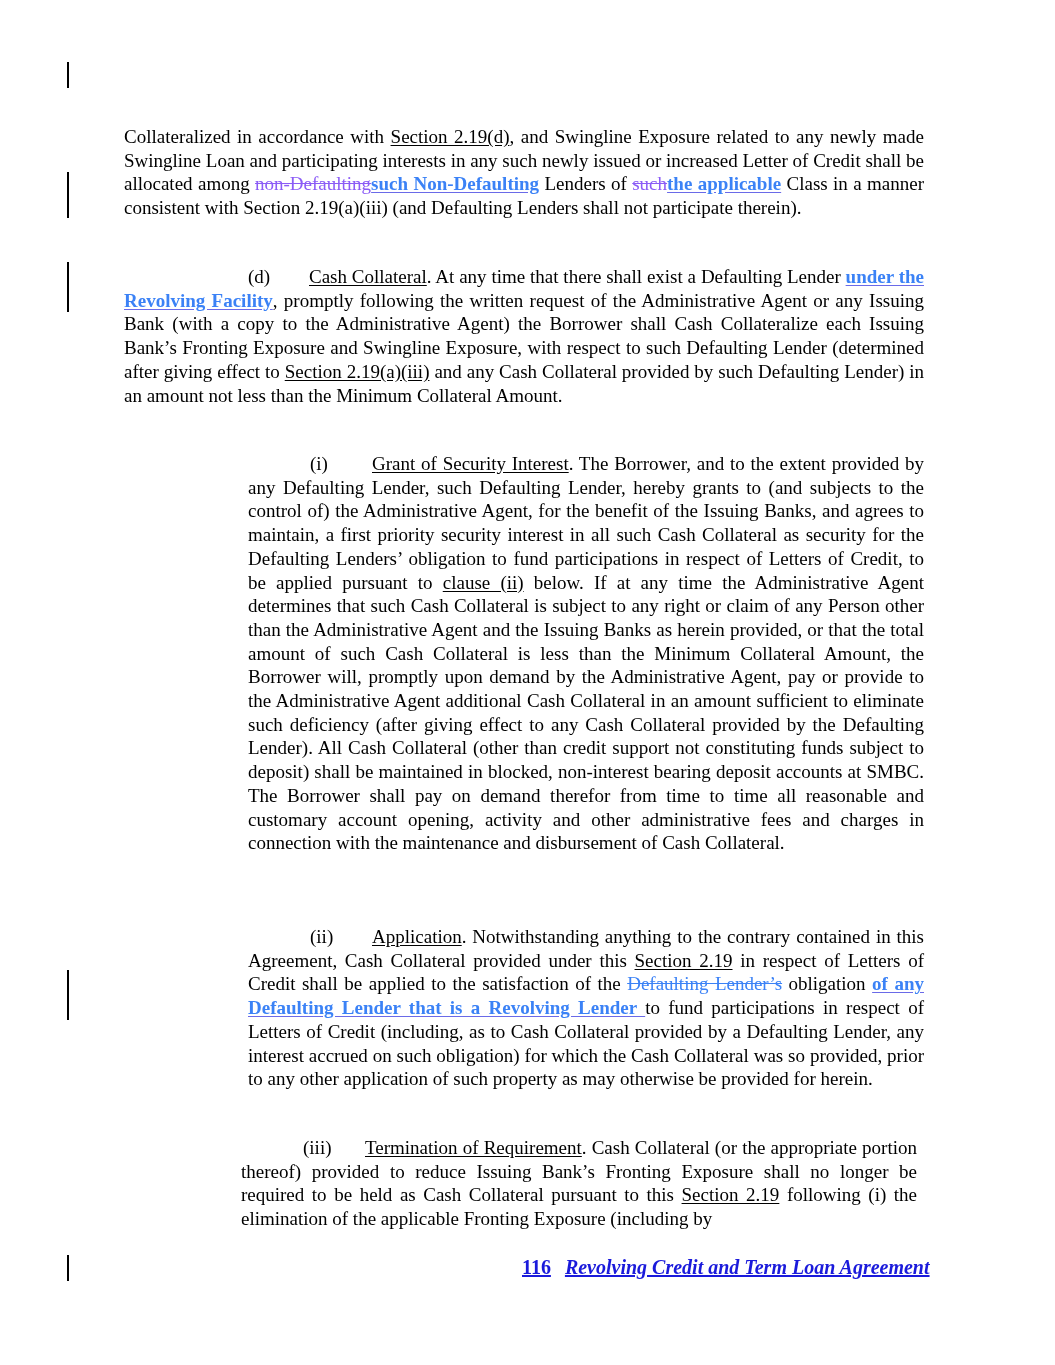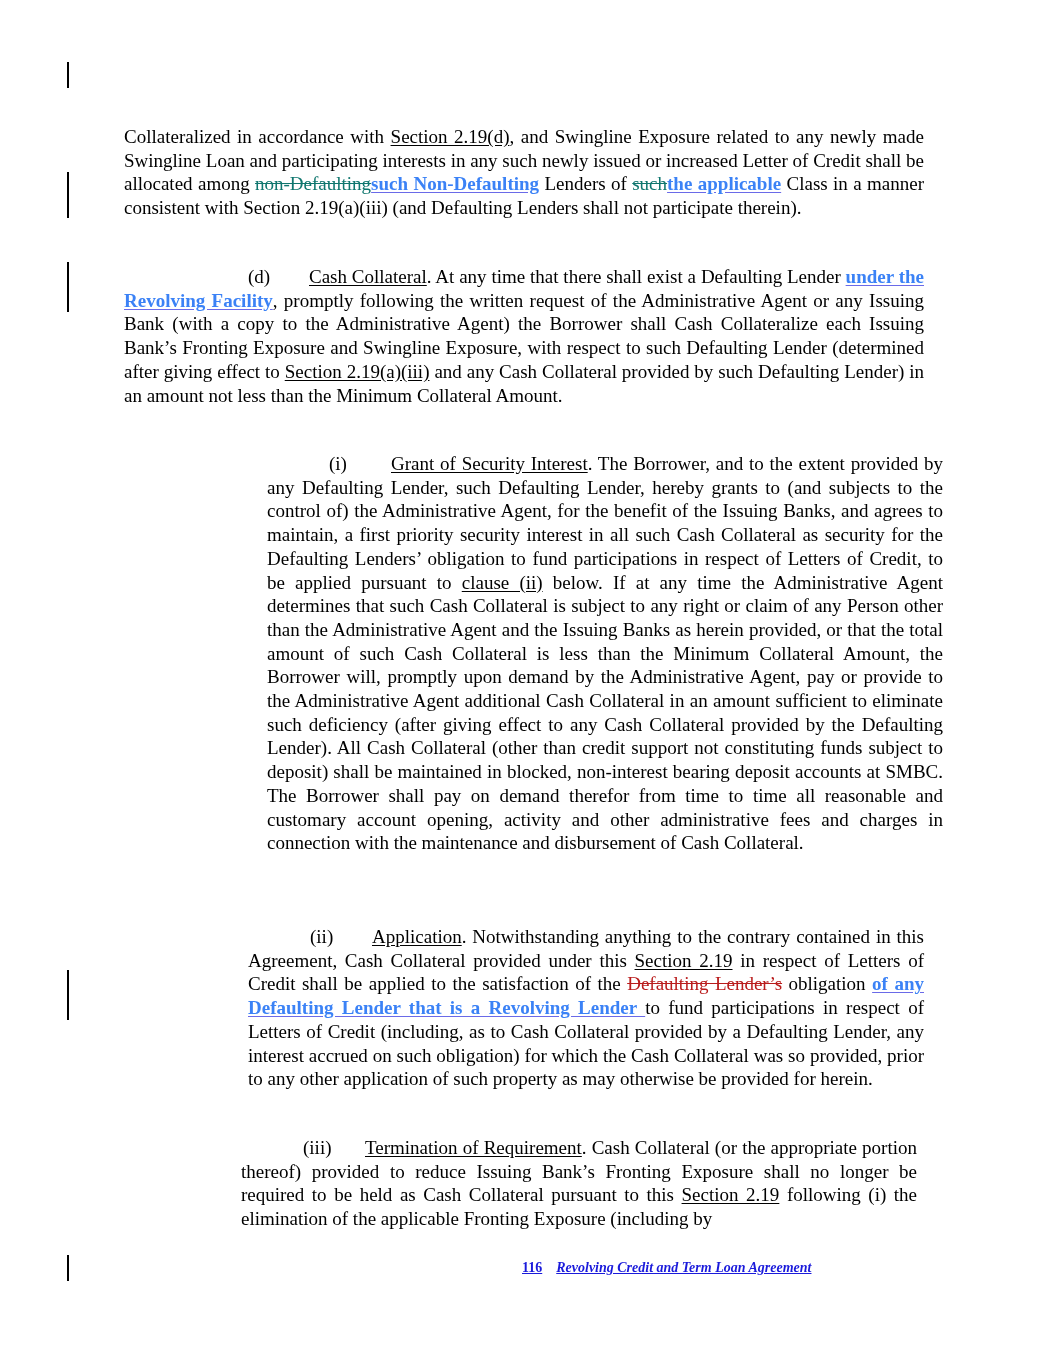--- a/index.html
+++ b/index.html
@@ -5,32 +5,32 @@
     html, body { margin: 0; padding: 0; background: #ffffff; }
     body {
       width: 1055px; height: 1365px; position: relative; overflow: hidden;
       font-family: "Liberation Serif", "DejaVu Serif", serif;
       color: #000; font-size: 19px; line-height: 23.7px;
     }
     .change-bar { position: absolute; left: 67px; width: 2px; background: #000; }
     .para { position: absolute; text-align: justify; text-align-last: left; }
     .p-top { left: 124px; top: 125px; width: 800px; }
     .p-d { left: 124px; top: 265px; width: 800px; }
-    .p-i { left: 248px; top: 452px; width: 676px; margin-left: 19px; }
+    .p-i { left: 248px; top: 452px; width: 676px; }
     .p-ii { left: 248px; top: 925px; width: 676px; }
     .p-iii { left: 241px; top: 1136px; width: 676px; }
     .u { text-decoration: underline; text-underline-offset: 2px; }
     .ins { color: #3b82f6; font-weight: bold; text-decoration: underline; text-decoration-color: #6a6ae8; text-underline-offset: 2px; }
-    .del-red { color: #0f766e; text-decoration: line-through; }
-    .del-green { color: #b91c1c; text-decoration: line-through; }
+    .del-red { color: #8b5cf6; text-decoration: line-through; }
+    .del-green { color: #3b82f6; text-decoration: line-through; }
     .num { display: inline-block; }
     .num-d { margin-left: 124px; width: 61px; }
     .num-sub { margin-left: 62px; width: 62px; }
     .footer {
-      position: absolute; left: 522px; top: 1256px; font-size: 14px; font-weight: bold;
+      position: absolute; left: 522px; top: 1256px; font-size: 20px; font-weight: bold;
       color: #1a1adb; white-space: nowrap;
     }
     .footer .pg { text-decoration: underline; margin-right: 14px; }
     .footer .title { font-style: italic; text-decoration: underline; }
   </style>
 </head>
 <body>
 
 <div class="change-bar" style="top:62px;height:26px;"></div>
 <div class="change-bar" style="top:172px;height:46px;"></div>

